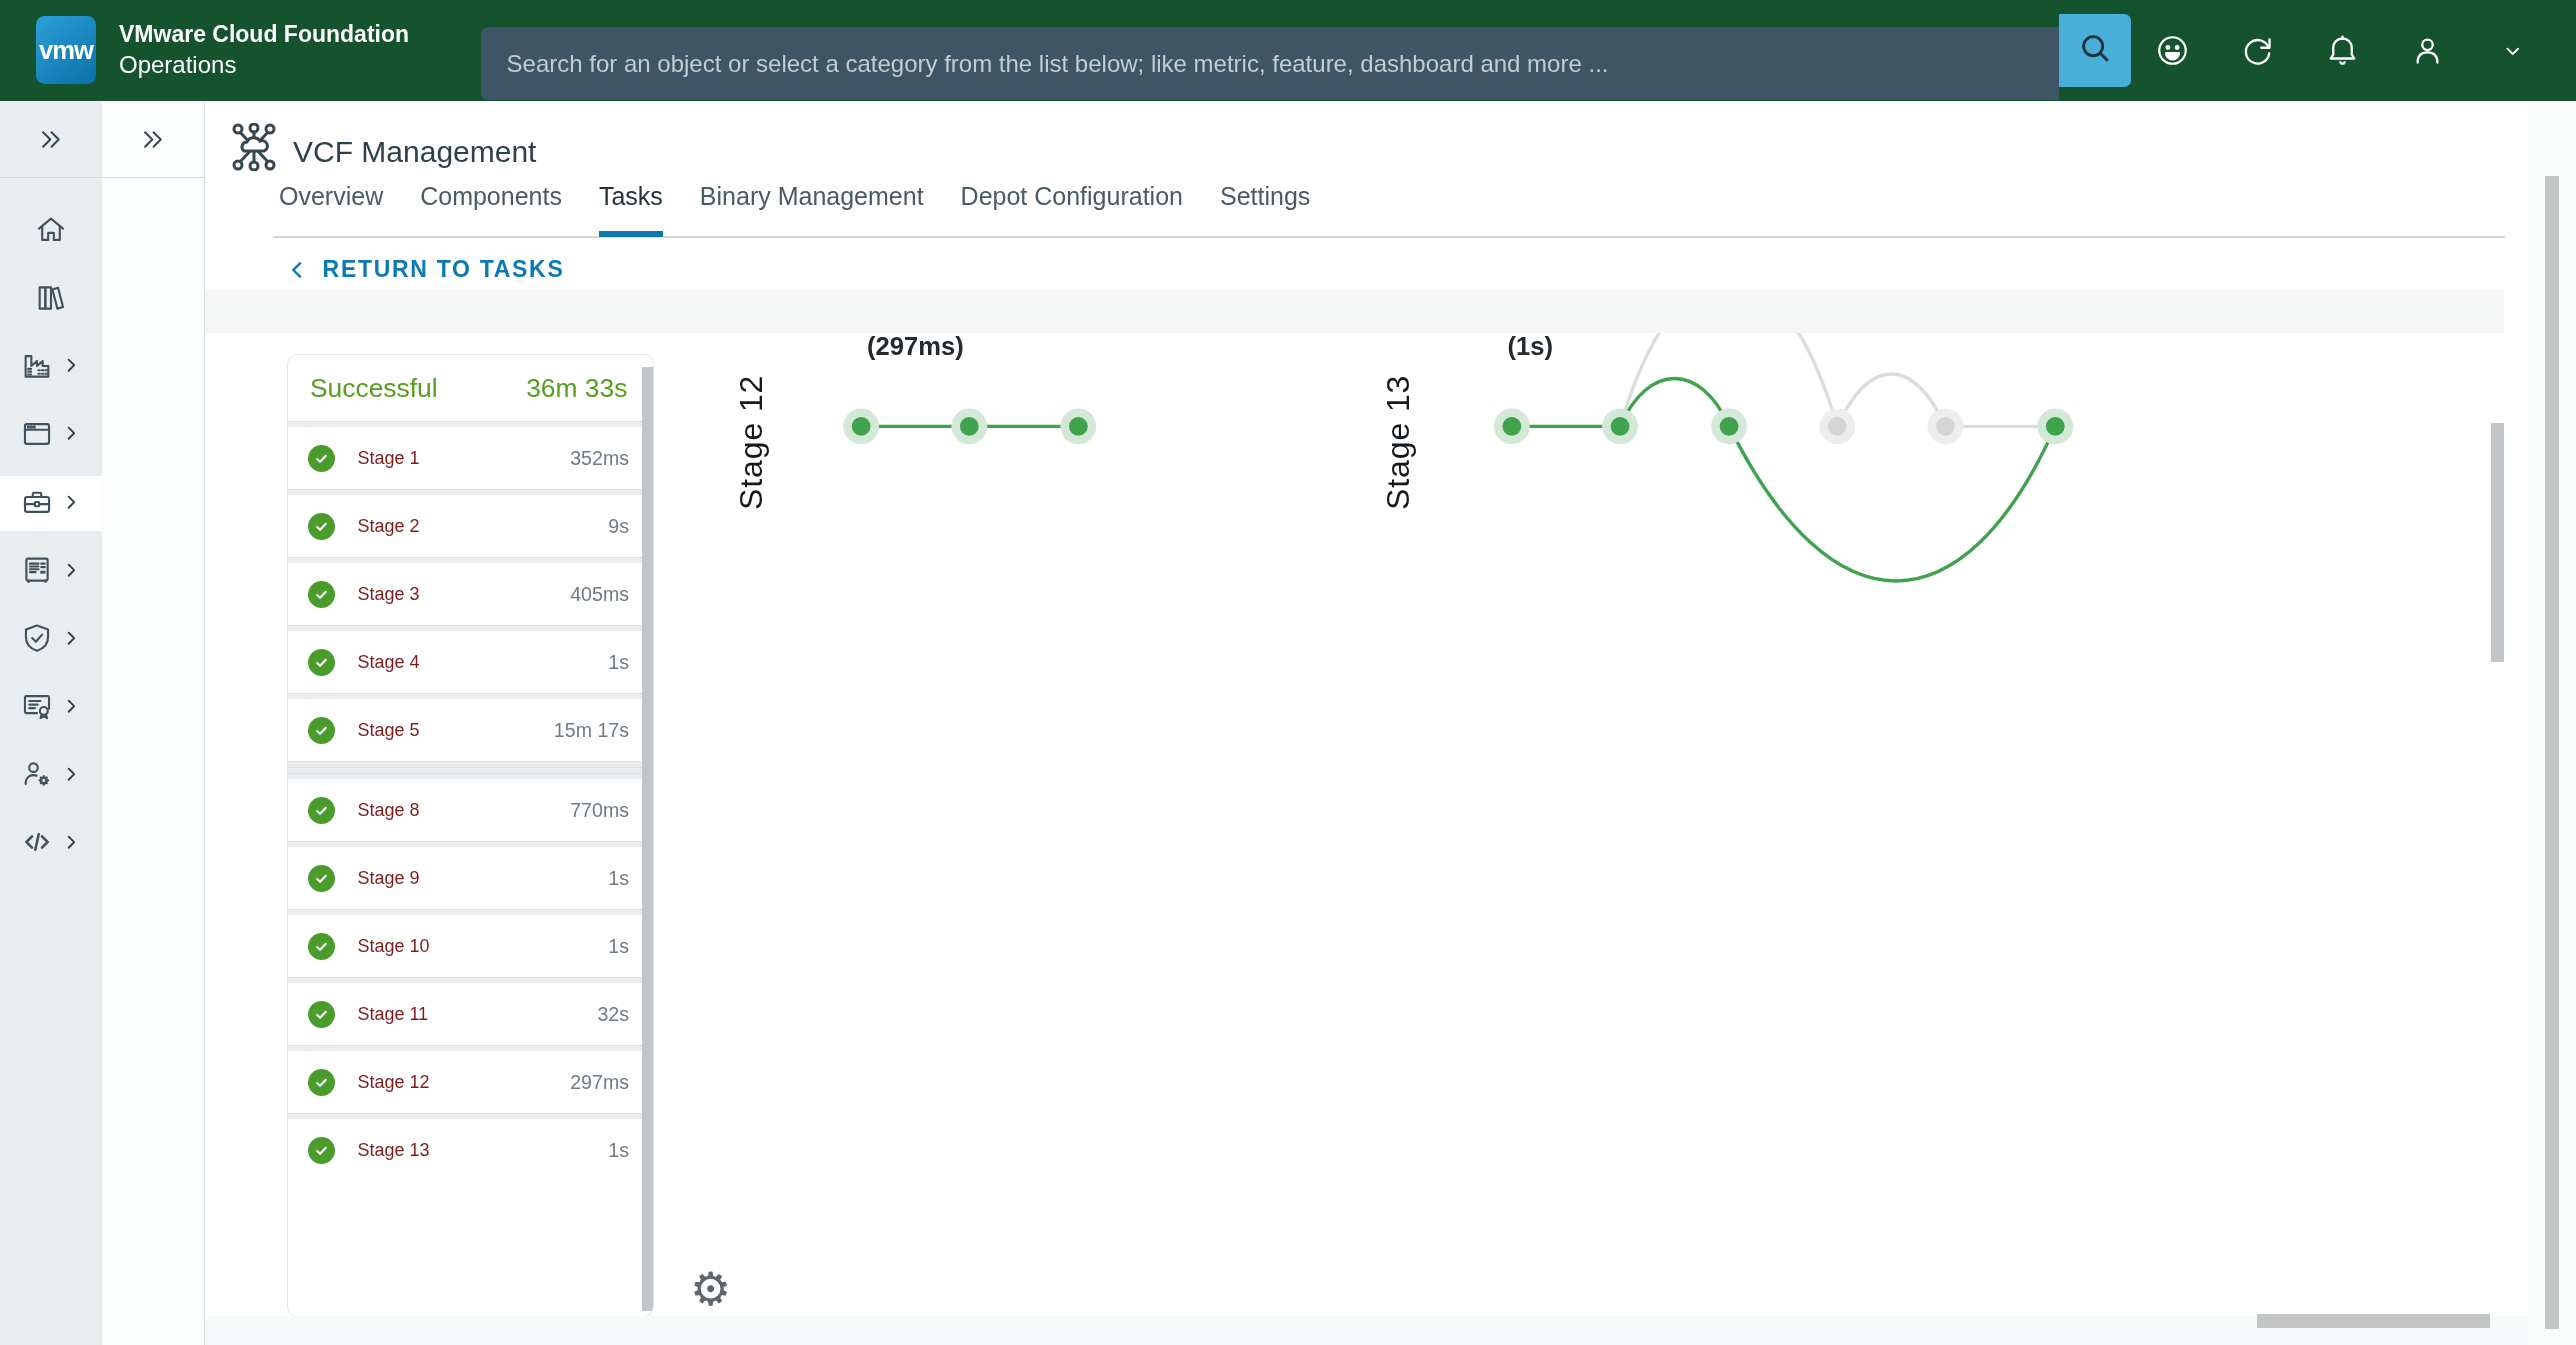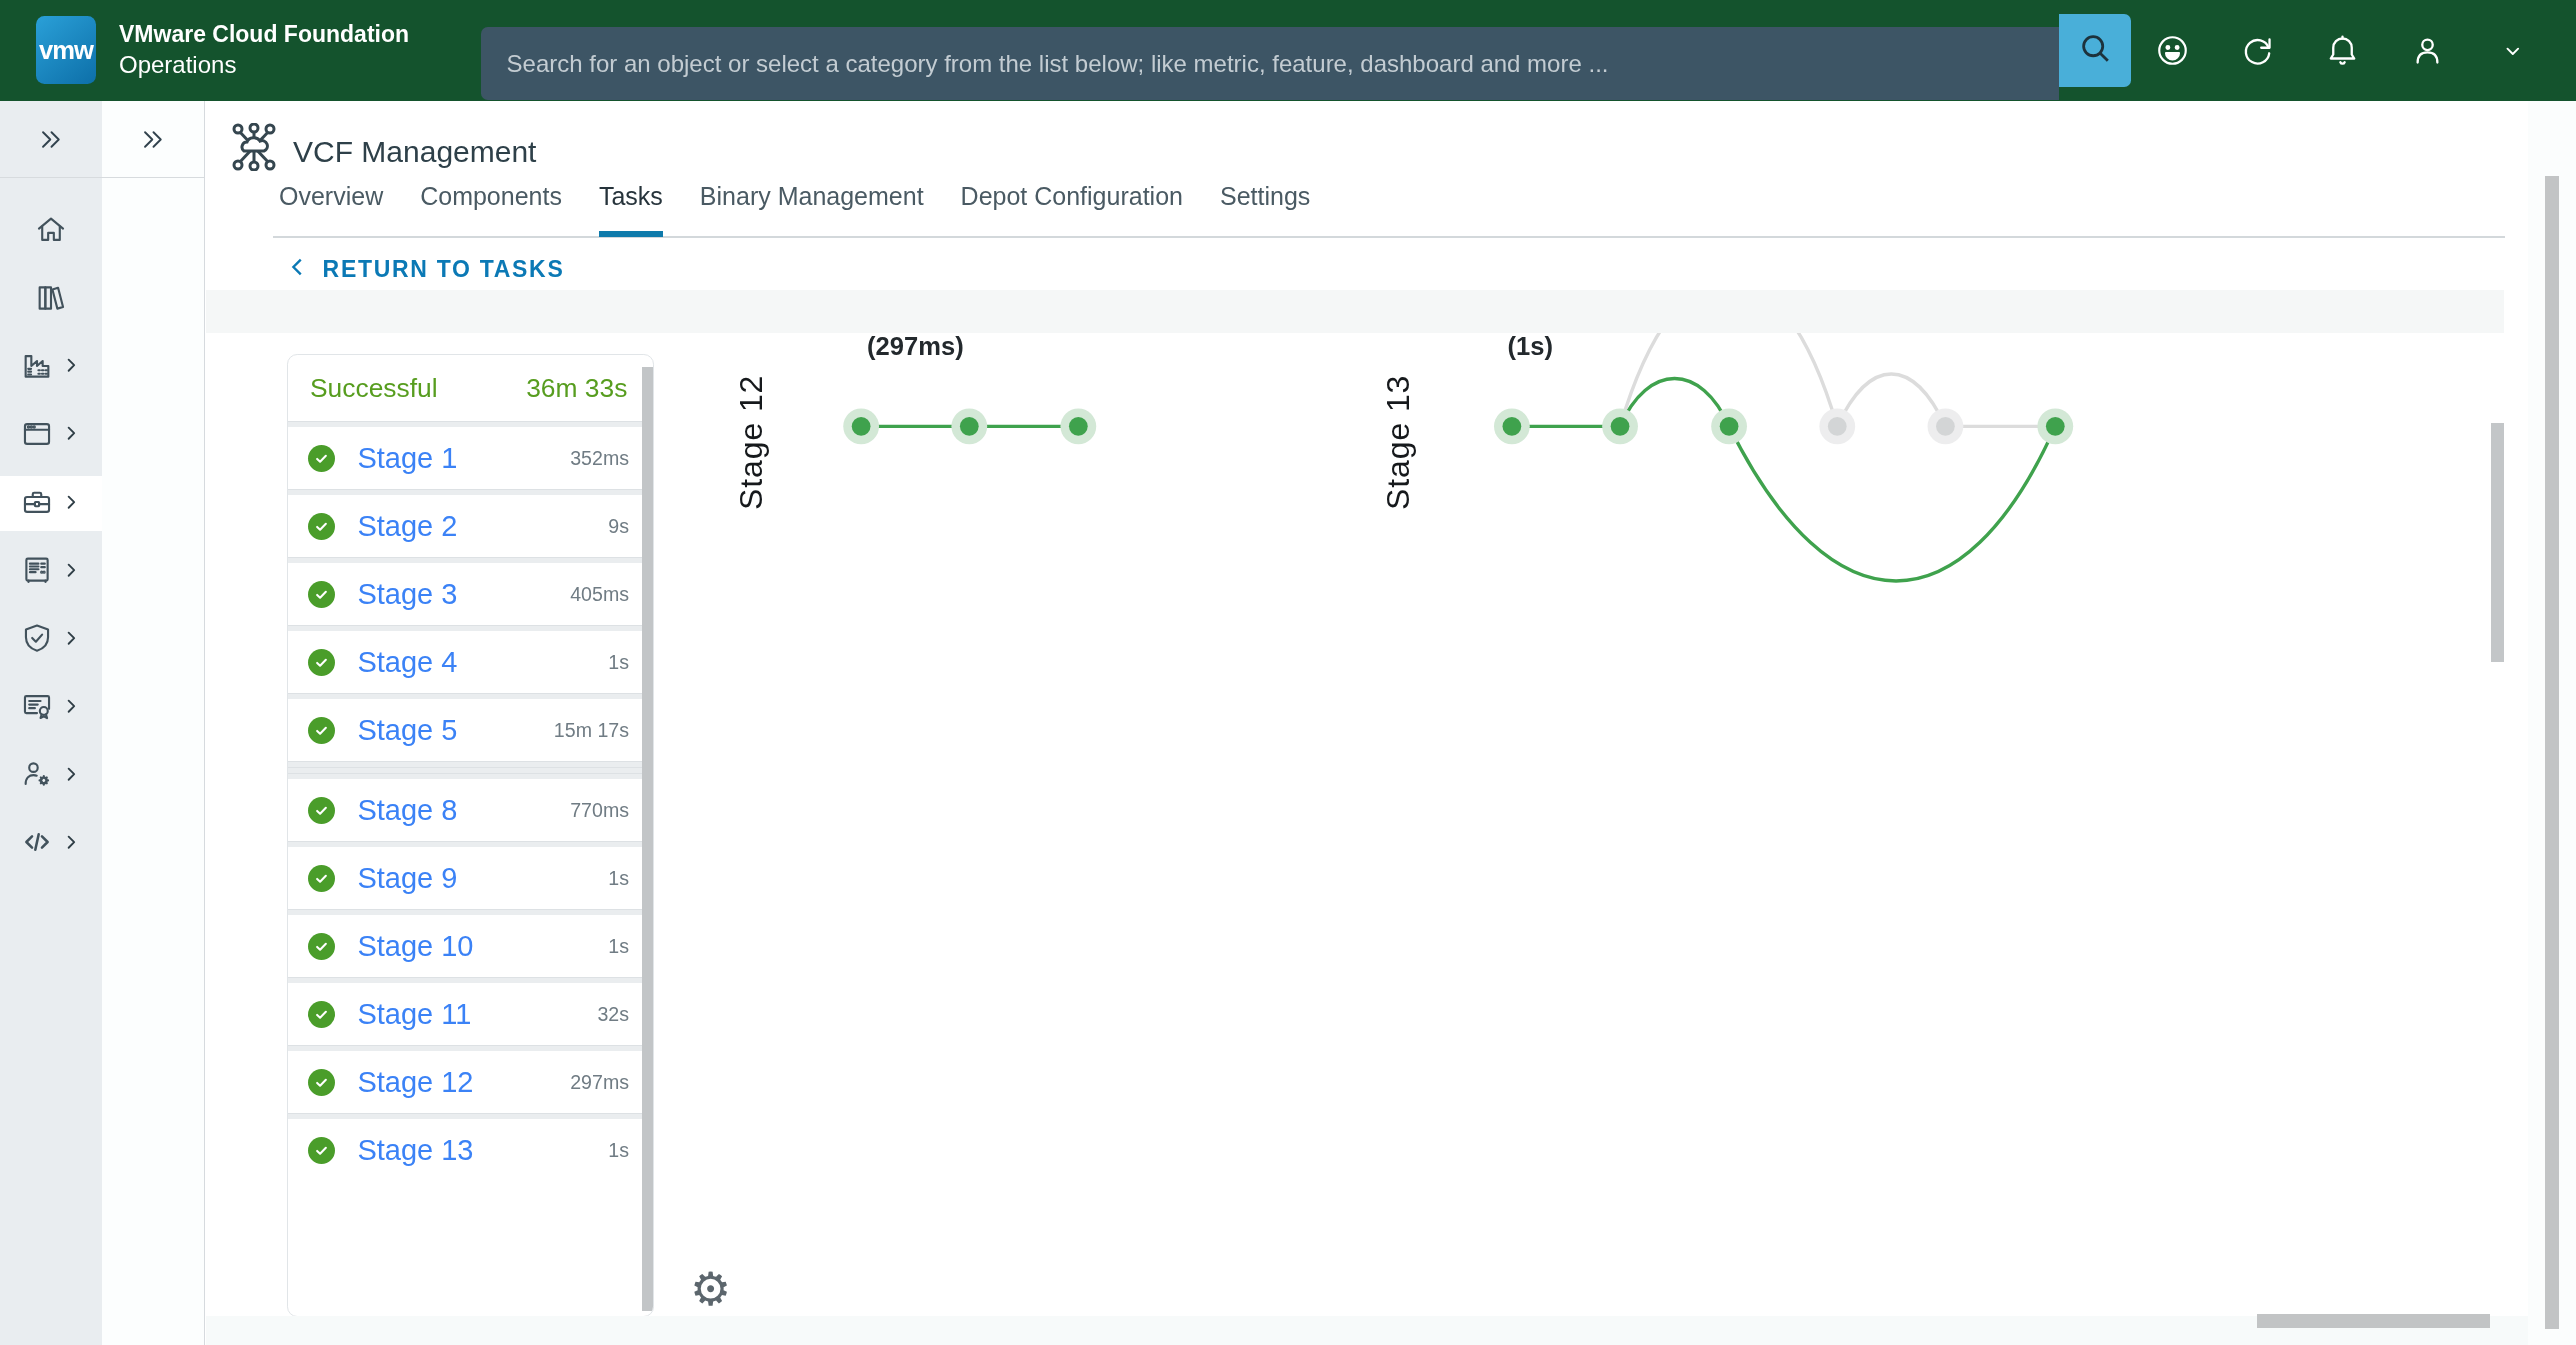--- a/index.html
+++ b/index.html
@@ -40,41 +40,41 @@
   .sb-item svg.chev { width:20.4px; height:20.4px; }
 
   
   #vcf-icon { position:absolute; left:230px; top:123px; }
   #page-title { position:absolute; left:293px; top:135px; font-size:30px; color:#2e4049; }
   #tabs { position:absolute; left:279px; top:182px; display:flex; gap:37px; z-index:5; }
   .tab { font-size:25px; color:#4a5a63; padding-bottom:20.4px; border-bottom:6px solid transparent; cursor:pointer; }
   .tab.active { color:#26333b; border-bottom-color:#0e7aab; }
   #tab-line { position:absolute; left:273px; top:236px; width:2232px; height:1.7px; background:#d3d8db; }
 
-  #return-link { position:absolute; left:287px; top:256px; display:flex; gap:13.6px;
+  #return-link { position:absolute; left:287px; top:256px; display:flex; align-items:center; gap:13.6px;
     color:#0b79b5; font-size:23px; font-weight:bold; letter-spacing:1.7px; cursor:pointer; }
   #return-link svg { width:22px; height:22px; }
 
   
   #diagram-svg { position:absolute; left:724px; top:290px; z-index:1; }
   #strip { position:absolute; left:206px; top:290px; width:2298px; height:43px; background:#f5f7f7; z-index:2; }
   .stage-vlabel { position:absolute; width:41px; height:211px; top:337px; z-index:3;
     writing-mode:vertical-rl; transform:rotate(180deg); text-align:center;
     font-size:32px; color:#16191c; letter-spacing:0.9px; }
 
   
   #stage-panel { position:absolute; left:287px; top:354px; width:367px; height:963px; background:#fff;
     border:0.9px solid #e1e5e8; border-radius:10.2px; z-index:4; overflow:hidden; }
   #panel-header { height:66px; display:flex; align-items:center; justify-content:space-between;
     padding:0 25.6px 0 22px; font-size:26.4px; color:#579d1f; }
   .row-divider { height:6px; background:#eaedef; border-top:0.9px solid #dde1e4; }
   .stage-row { height:62px; display:flex; align-items:center; padding:0 24px 0 20.4px; cursor:pointer; background:#fff; }
   .check-badge { width:27px; height:27px; border-radius:50%; background:#4a9d2a; flex:0 0 27px;
     display:flex; align-items:center; justify-content:center; }
-  .stage-name { font-size:29px; color:#3b82f6; margin-left:22px; flex:1; }
+  .stage-name { font-size:18px; color:#7f1d1d; margin-left:22px; flex:1; }
   .stage-duration { font-size:19.6px; color:#707c84; }
   #panel-scrollthumb { position:absolute; left:354px; top:12px; width:12px; height:944px; background:#c2c5c7; }
 
   #gear { position:absolute; left:690px; top:1266px; font-size:46px; color:#5c666d; cursor:pointer; z-index:4;
     line-height:1; }
 
   
   #main-vscroll { position:absolute; left:2491px; top:423px; width:12.8px; height:239px; background:#c3c6c8; z-index:6; }
   #page-vtrack { position:absolute; left:2528px; top:101px; width:48px; height:1245px; background:#fbfdfd; z-index:6; }
   #page-vthumb { position:absolute; left:17px; top:75px; width:13.6px; height:1153px; background:#c2c4c5; }

